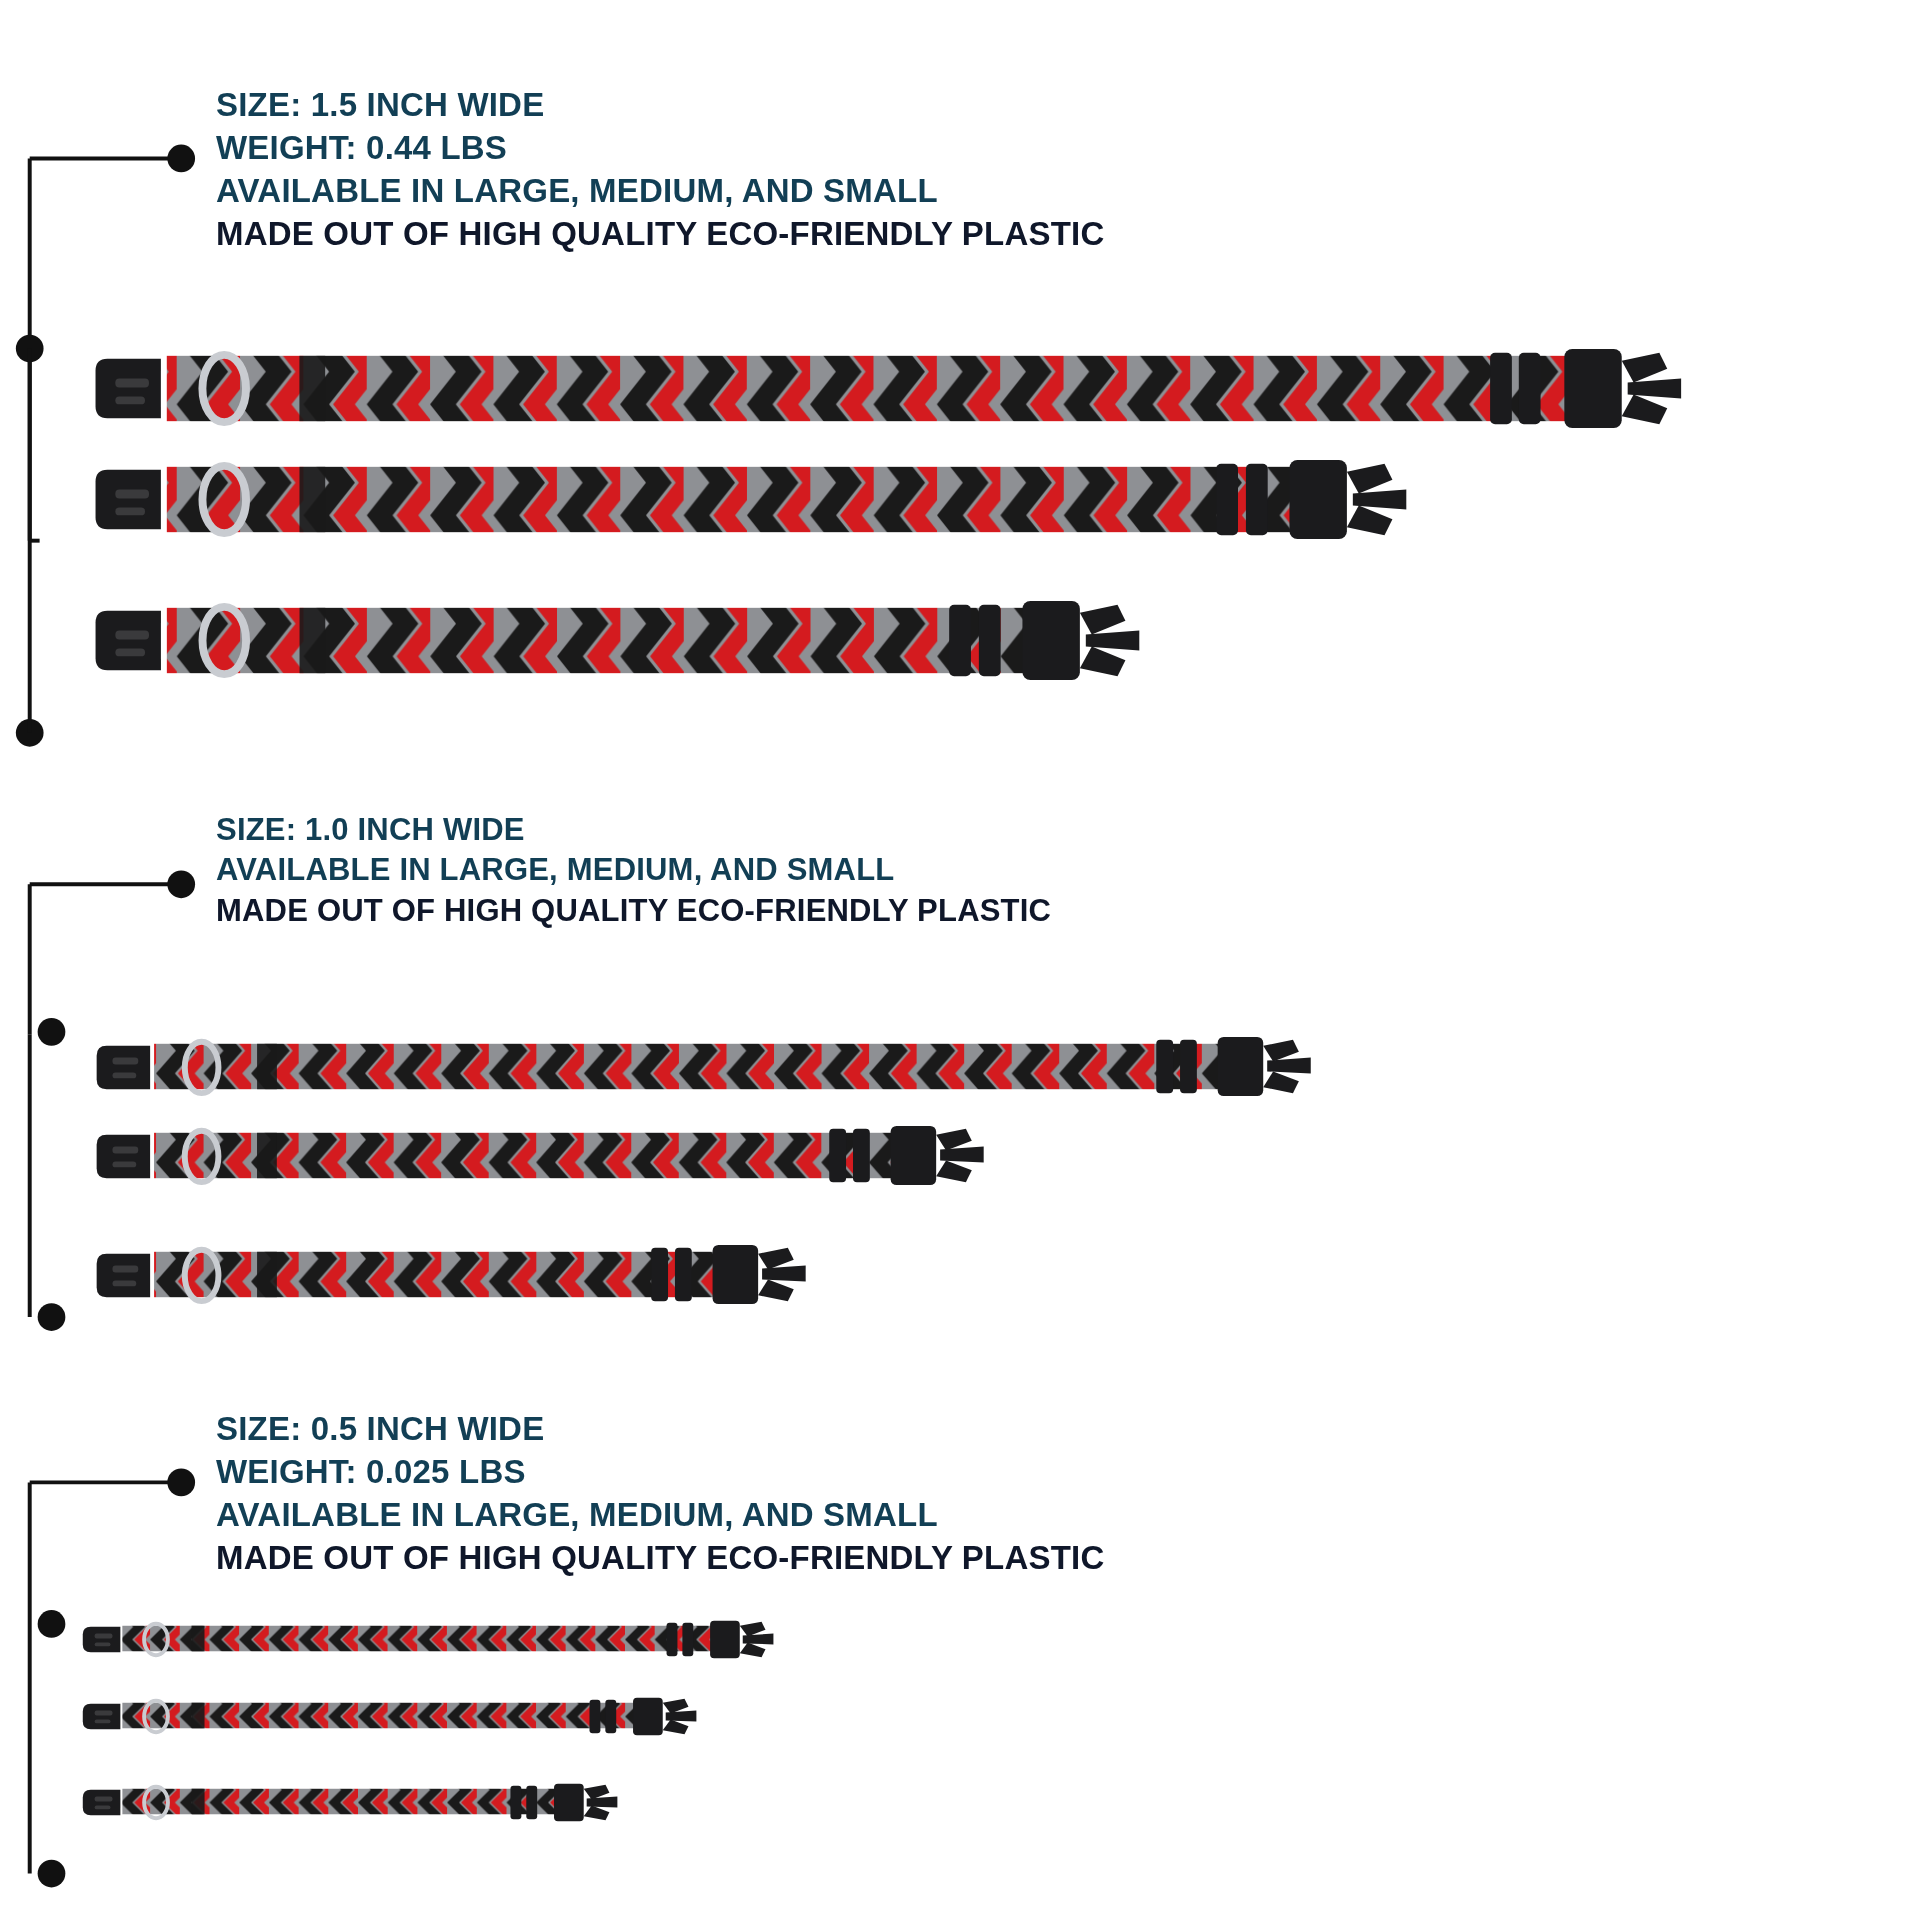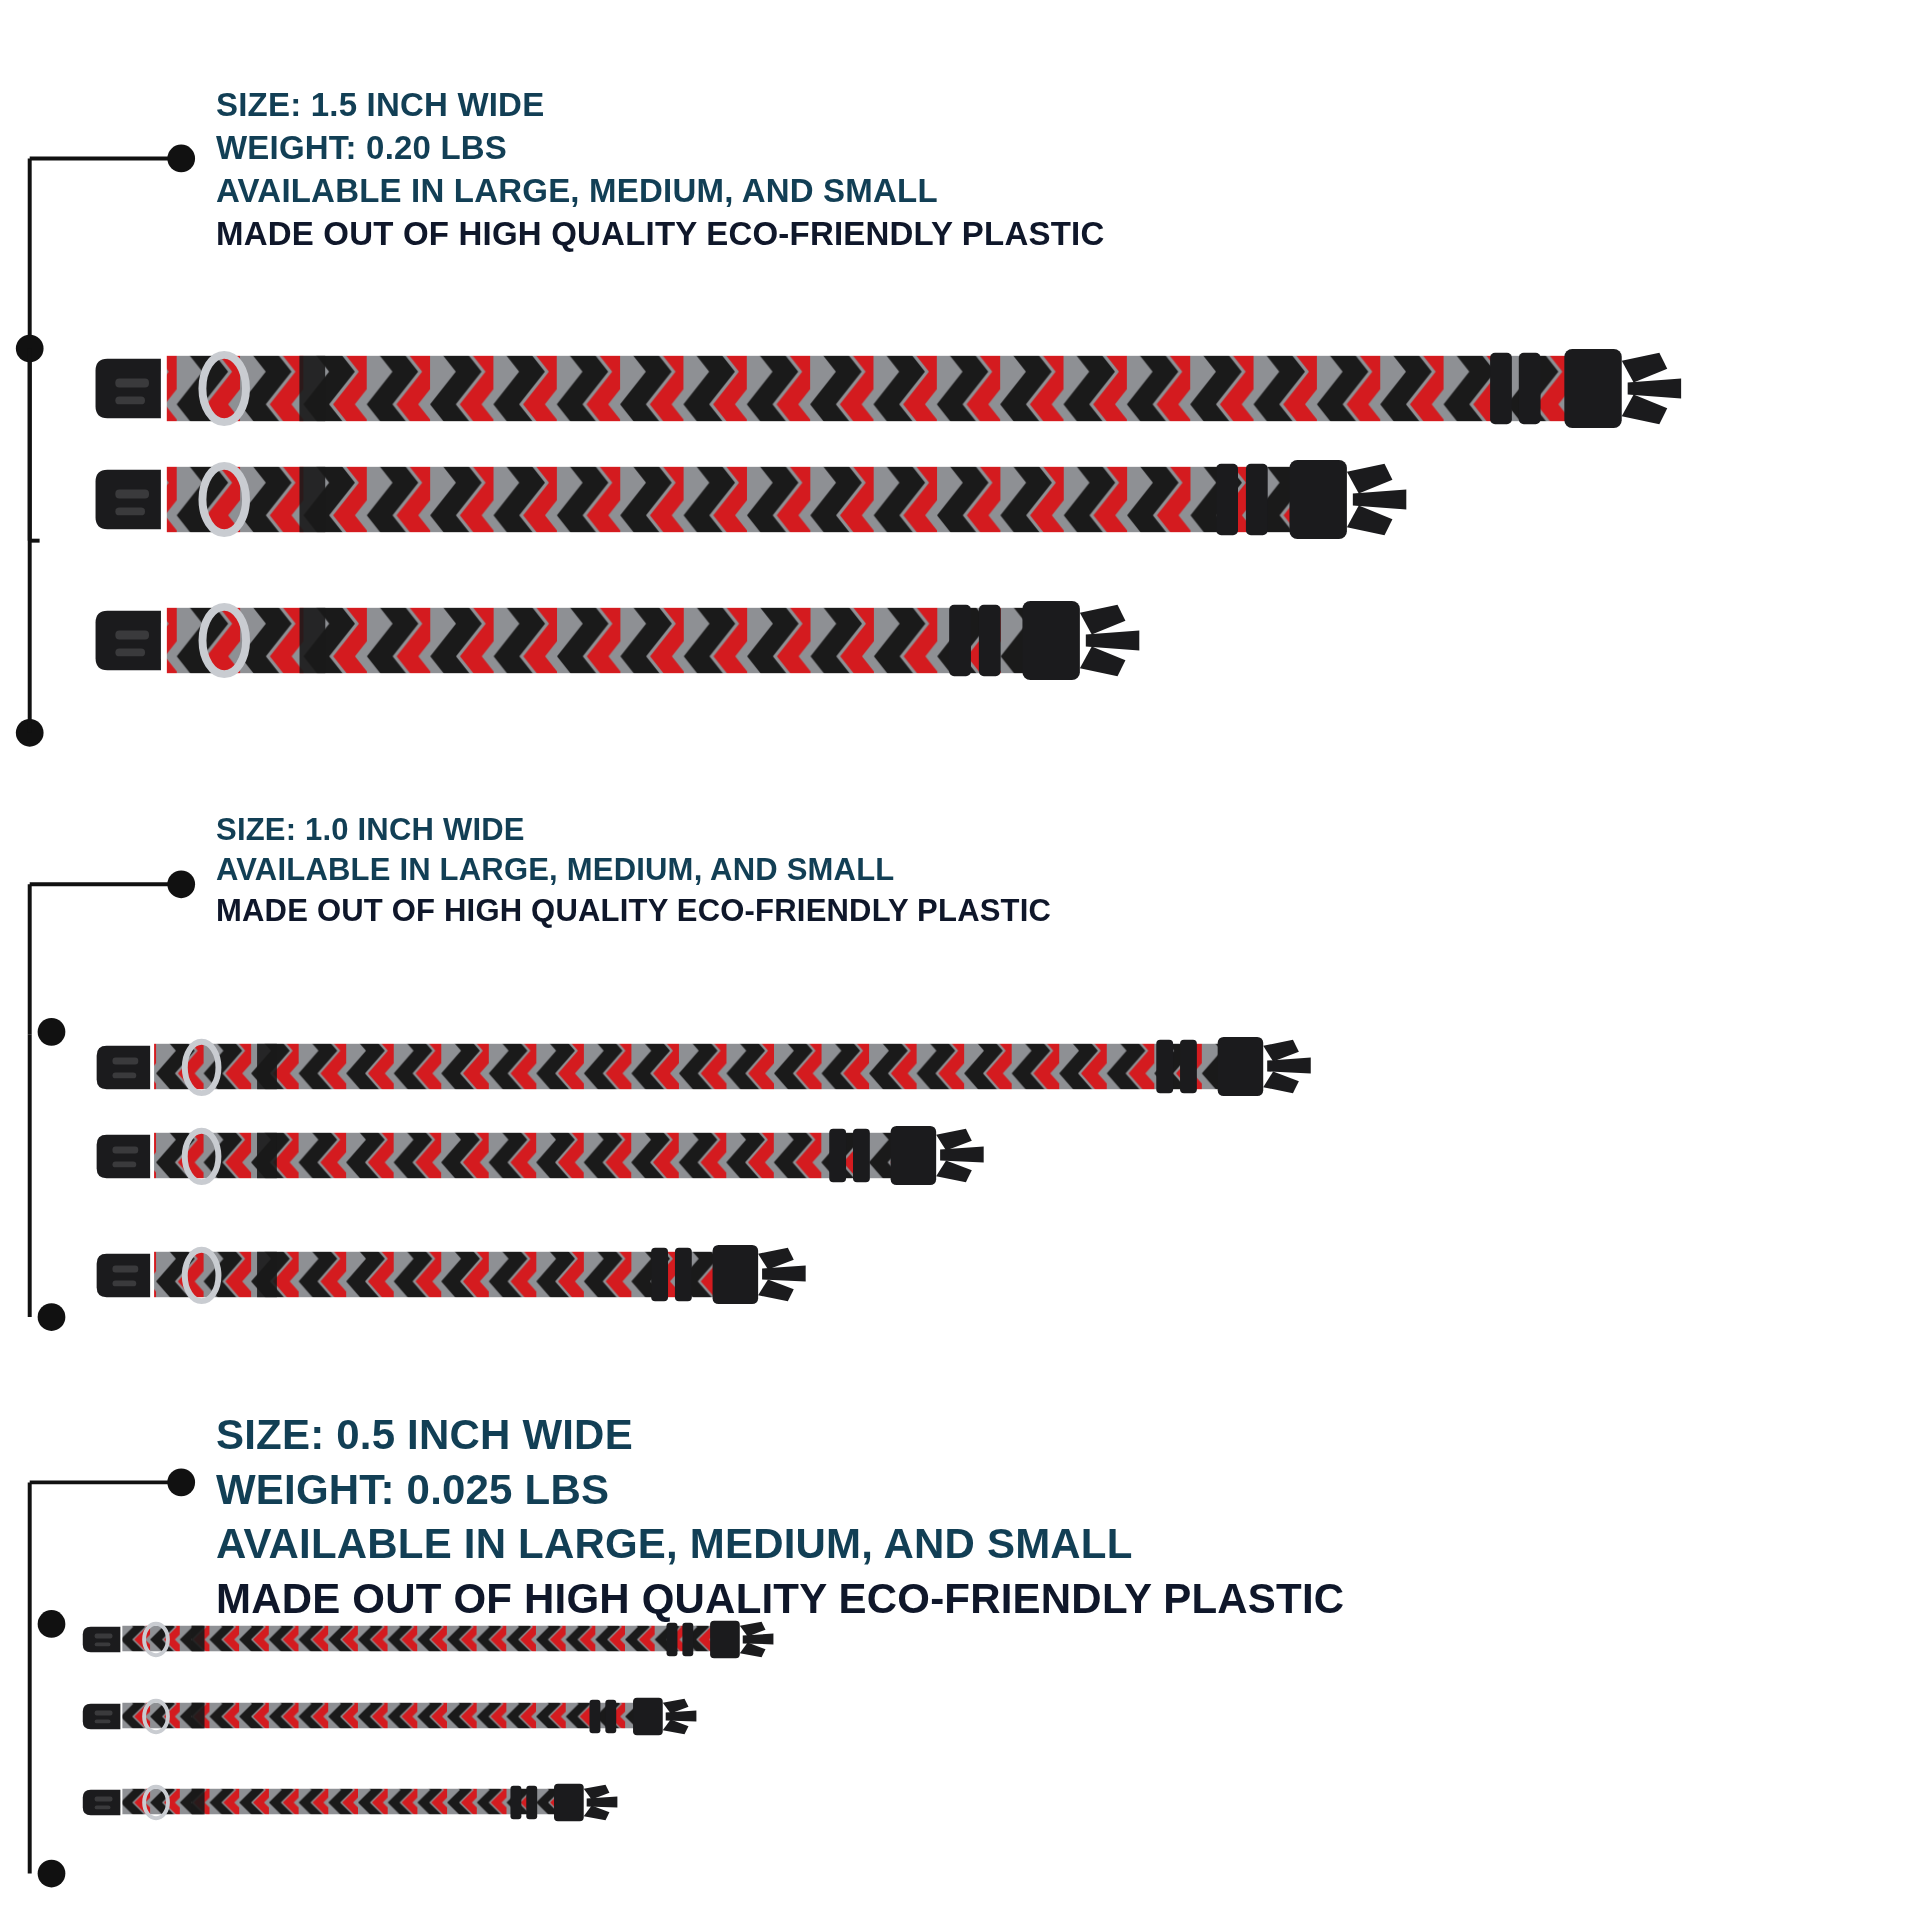--- a/index.html
+++ b/index.html
@@ -81,32 +81,32 @@
       <path d="M30 1497 L176 1497"></path>
       <path d="M30 1640 L30 1892"></path>
     </g>
     <circle cx="183" cy="1497" r="14" fill="#111111"></circle>
     <circle cx="52" cy="1640" r="14" fill="#111111"></circle>
     <circle cx="52" cy="1892" r="14" fill="#111111"></circle>
   </svg>
 
   <div class="callout" style="left:216px; top:84px; font-size:33px;">
     <div class="line c-dark">SIZE: 1.5 INCH WIDE</div>
-    <div class="line c-dark">WEIGHT: 0.20 LBS</div>
+    <div class="line c-dark">WEIGHT: 0.44 LBS</div>
     <div class="line c-dark">AVAILABLE IN LARGE, MEDIUM, AND SMALL</div>
     <div class="line c-blue">MADE OUT OF HIGH QUALITY ECO-FRIENDLY PLASTIC</div>
   </div>
 
   <div class="callout" style="left:216px; top:810px; font-size:31px;">
     <div class="line c-dark">SIZE: 1.0 INCH WIDE</div>
     <div class="line c-dark">AVAILABLE IN LARGE, MEDIUM, AND SMALL</div>
     <div class="line c-blue">MADE OUT OF HIGH QUALITY ECO-FRIENDLY PLASTIC</div>
   </div>
 
-  <div class="callout" style="left:216px; top:1408px; font-size:42px;">
+  <div class="callout" style="left:216px; top:1408px; font-size:33px;">
     <div class="line c-dark">SIZE: 0.5 INCH WIDE</div>
     <div class="line c-dark">WEIGHT: 0.025 LBS</div>
     <div class="line c-dark">AVAILABLE IN LARGE, MEDIUM, AND SMALL</div>
     <div class="line c-blue">MADE OUT OF HIGH QUALITY ECO-FRIENDLY PLASTIC</div>
   </div>
 
   <svg class="collar" style="left:50px; top:339px; width:1643px; height:99px;" viewBox="0 0 1660 100" preserveAspectRatio="none">
     <defs>
       <pattern id="chev15a" x="0" y="0" width="64" height="66" patternUnits="userSpaceOnUse">
         <rect width="64" height="66" fill="#8e9094"></rect>

